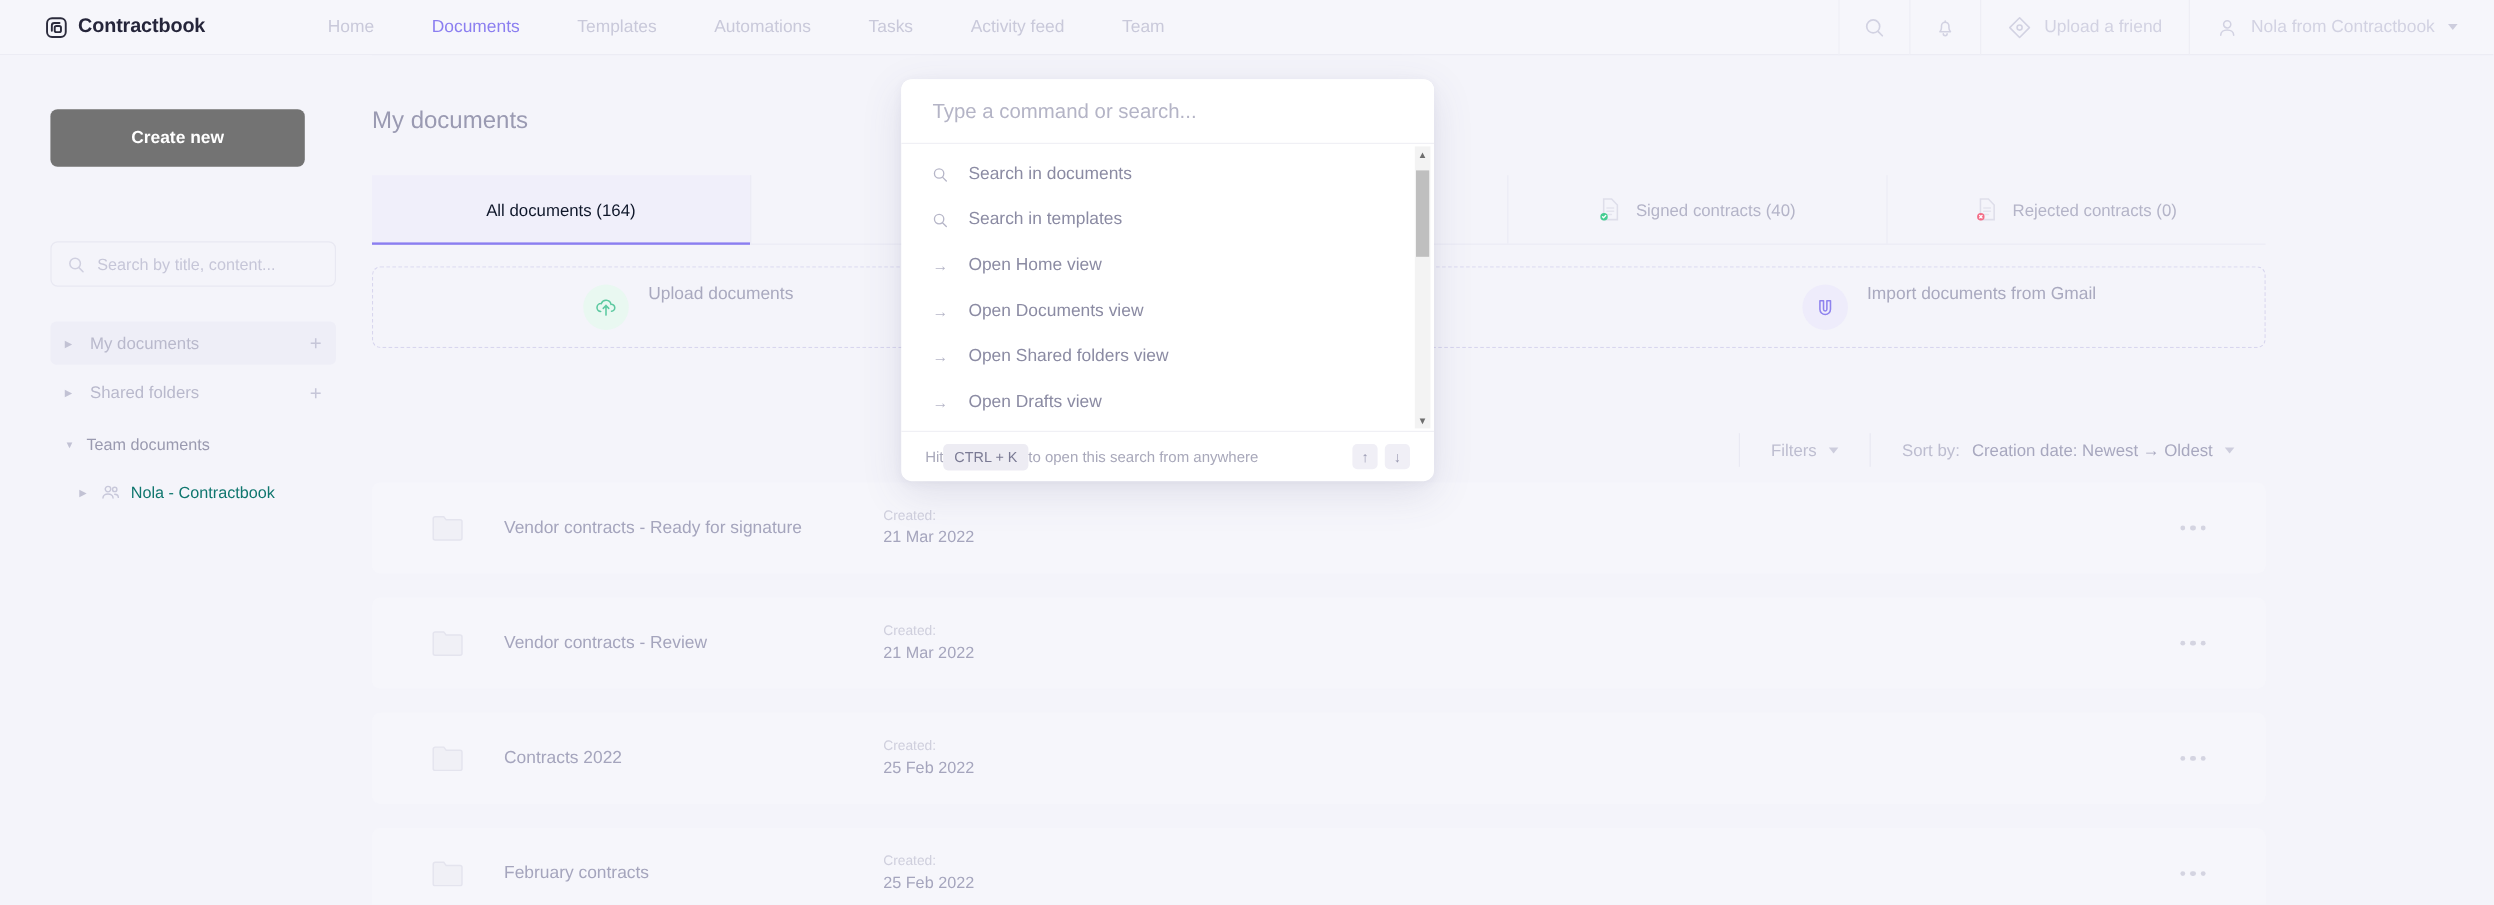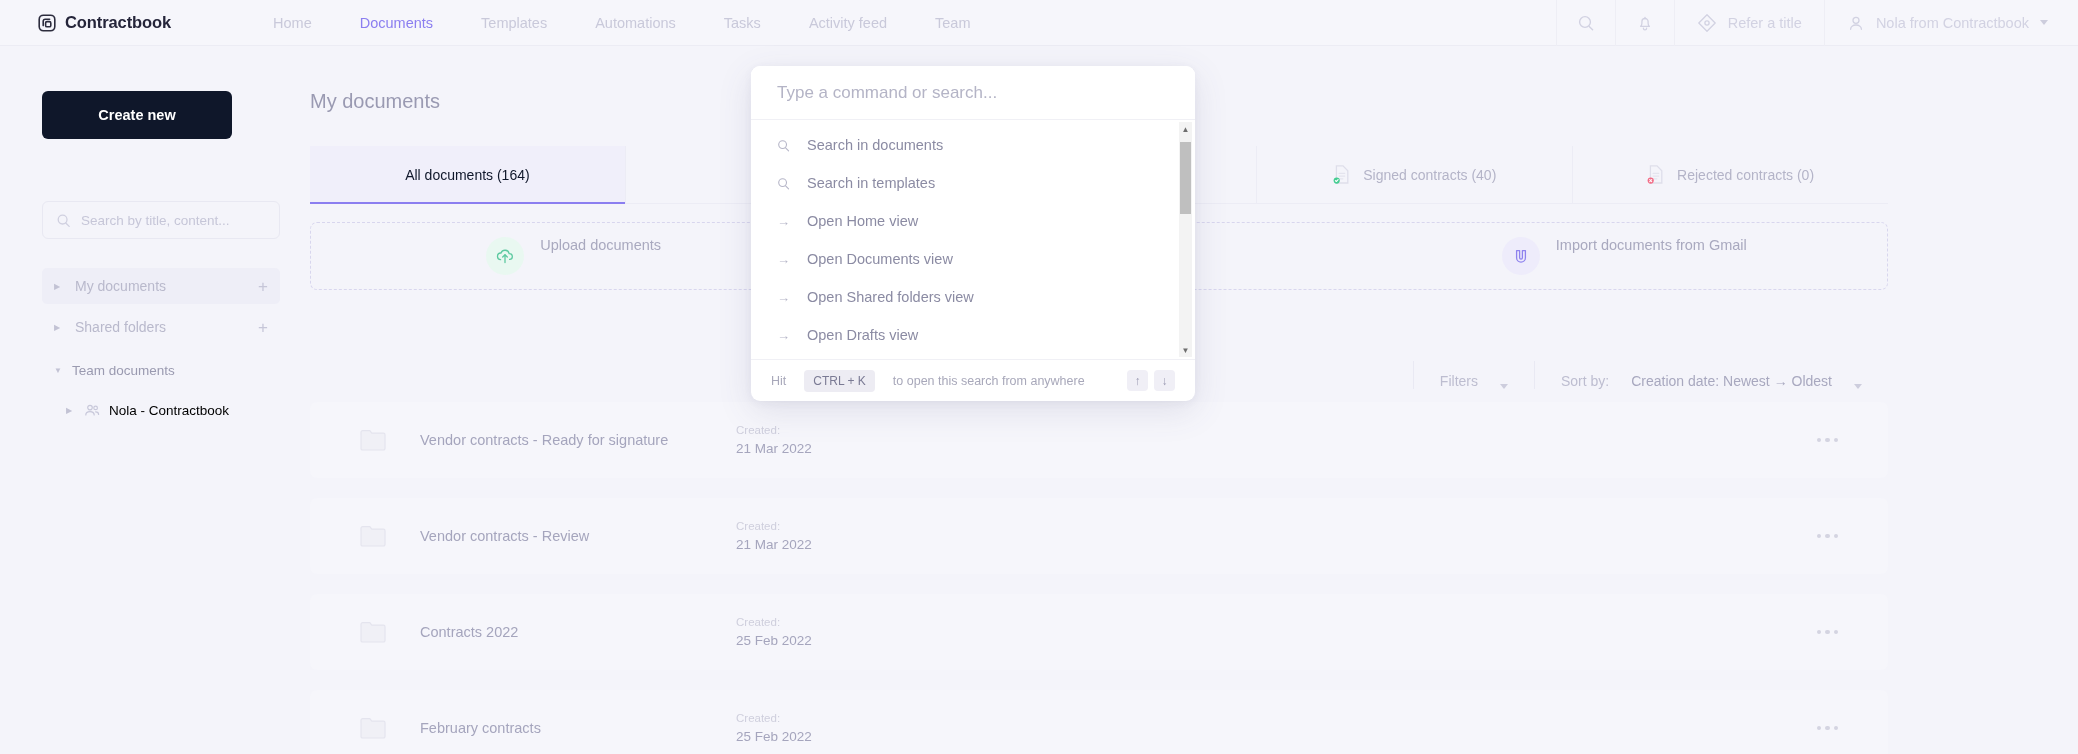--- a/index.html
+++ b/index.html
@@ -33,22 +33,22 @@
     border-left: 1px solid #eeeef5;
     color: #d2d2e2; font-size: 14.5px; cursor: pointer; white-space: nowrap;
   }
   .nav-rb.plain { padding: 0 20px; }
   .nav-rb:last-child { padding-right: 30px; }
   .icon { display: inline-flex; align-items: center; justify-content: center; }
 
   
   .sidebar { position: absolute; top: 46px; left: 0; width: 310px; height: 708px; background: #f4f4fa; }
   .create-new {
-    position: absolute; left: 42px; top: 45px; width: 190px; height: 48px;
-    background: #0f172a; border: none; border-radius: 6px;
+    position: absolute; left: 42px; top: 45px; width: 212px; height: 48px;
+    background: #737373; border: none; border-radius: 6px;
     color: #fff; font-size: 14.5px; font-weight: bold;
     font-family: "Liberation Sans", sans-serif; cursor: pointer;
   }
   .side-search {
     position: absolute; left: 42px; top: 155px; width: 238px; height: 38px;
     border: 1px solid #e8e8f2; border-radius: 6px; background: transparent;
     display: flex; align-items: center; padding: 0 13px; gap: 10px; cursor: text;
   }
   .side-search-ph { font-size: 13.5px; color: #c6c6d8; white-space: nowrap; }
   .tree { position: absolute; left: 42px; top: 222px; width: 238px; }
@@ -57,21 +57,21 @@
     border-radius: 5px; cursor: pointer; gap: 12px;
   }
   .tree-row.sel { background: #eeeef7; }
   .caret { width: 9px; color: #c2c2d4; font-size: 8px; display: flex; align-items: center; }
   .tree-label { font-size: 14px; color: #b9b9cc; white-space: nowrap; }
   .tree-plus { margin-left: auto; color: #c6c6d8; font-size: 17px; line-height: 1; }
   .tree-row.lvl0b { margin-top: 5px; }
   .tree-section { display: flex; align-items: center; gap: 9px; height: 34px; padding: 0 12px; margin-top: 8px; cursor: pointer; }
   .tree-section .tree-label { color: #9a9ab0; font-size: 13.5px; }
   .tree-sub { display: flex; align-items: center; gap: 9px; height: 34px; padding: 0 12px 0 24px; margin-top: 6px; cursor: pointer; }
-  .tree-sub .tree-label { color: #000000; font-size: 13.5px; }
+  .tree-sub .tree-label { color: #0f766e; font-size: 13.5px; }
 
   
   .main { position: absolute; top: 46px; left: 310px; width: 1768px; height: 708px; }
   .page-title { position: absolute; left: 0px; top: 44px; font-size: 20px; color: #9a9ab2; }
 
   .tabs {
     position: absolute; left: 0px; top: 100px; width: 1578px; height: 58px;
     display: flex; align-items: stretch;
     border-bottom: 1px solid #ececf5;
   }
@@ -95,21 +95,21 @@
     flex: 1; display: flex; justify-content: center; gap: 16px;
     cursor: pointer; white-space: nowrap;
   }
   .qb-circle { width: 38px; height: 38px; border-radius: 50%; display: flex; align-items: center; justify-content: center; }
   .qb-circle.green { background: #e9f8f1; }
   .qb-circle.purple { background: #eeecfb; }
   .qb-label { font-size: 14.5px; color: #a9a9bf; }
 
   .toolsrow { position: absolute; left: 0px; top: 305px; width: 1578px; height: 48px; display: flex; align-items: center; justify-content: flex-end; }
   .tool {
-    display: flex; align-items: flex-end; gap: 22px; height: 28px; padding: 0 26px;
+    display: flex; align-items: center; gap: 10px; height: 28px; padding: 0 26px;
     font-size: 14px; color: #bdbdd0; cursor: pointer; white-space: nowrap;
     border-left: 1px solid #e9e9f3;
   }
   .tool .val { color: #a8a8bf; }
   .tri { width: 0; height: 0; border-left: 4.5px solid transparent; border-right: 4.5px solid transparent; border-top: 5px solid #cdcddd; }
 
   .doclist { position: absolute; left: 0px; top: 356px; width: 1578px; }
   .docrow {
     position: relative; height: 76px; display: flex; align-items: center;
     background: #f6f6fb; border-radius: 7px; margin-bottom: 20px; padding: 0 22px;
@@ -143,21 +143,21 @@
     padding: 0 26px; font-size: 14.5px; color: #8b8ba3; cursor: pointer; white-space: nowrap;
   }
   .pal-item .pic { color: #b6b6c8; width: 13px; display: flex; justify-content: center; font-size: 13px; }
   .pal-scroll { position: absolute; right: 3px; top: 2px; bottom: 2px; width: 13px; background: #f3f3f3; }
   .pal-scroll .thumb { position: absolute; left: 1px; width: 11px; top: 20px; height: 72px; background: #bfbfbf; }
   .pal-scroll .ar { position: absolute; left: 0; width: 13px; height: 14px; display: flex; align-items: center; justify-content: center; color: #6e6e6e; font-size: 8px; }
   .pal-scroll .ar.up { top: 0; }
   .pal-scroll .ar.dn { bottom: 0; }
   .pal-footer {
     height: 42px; border-top: 1px solid #f0f0f5;
-    display: flex; align-items: center; padding: 0 20px; gap: 18px;
+    display: flex; align-items: center; padding: 0 20px; gap: 0;
   }
   .pf-hit { font-size: 12.5px; color: #a8a8ba; }
   .kbd {
     background: #edecf3; border-radius: 4px; padding: 4px 9px;
     font-size: 12px; color: #7a7a94; font-family: "Liberation Sans", sans-serif;
   }
   .pf-text { font-size: 12.5px; color: #a8a8ba; }
   .pf-arrows { margin-left: auto; display: flex; gap: 6px; }
   .arrkey {
     width: 21px; height: 21px; background: #f0eff6; border-radius: 4px;
@@ -208,21 +208,21 @@
           </svg>
         </span>
       </div>
       <div class="nav-rb">
         <span class="icon">
           <svg width="20" height="20" viewBox="0 0 20 20" fill="none">
             <path d="M10 1.8 18.2 10 10 18.2 1.8 10 10 1.8Z" stroke="#d2d2e2" stroke-width="1.3" stroke-linejoin="round"></path>
             <circle cx="10" cy="10" r="2.1" stroke="#d2d2e2" stroke-width="1.3"></circle>
           </svg>
         </span>
-        <span>Refer a title</span>
+        <span>Upload a friend</span>
       </div>
       <div class="nav-rb">
         <span class="icon">
           <svg width="18" height="18" viewBox="0 0 18 18" fill="none">
             <circle cx="9" cy="6.3" r="3" stroke="#d2d2e2" stroke-width="1.3"></circle>
             <path d="M3.6 15.3c0-2.6 2.4-4.3 5.4-4.3s5.4 1.7 5.4 4.3" stroke="#d2d2e2" stroke-width="1.3" stroke-linecap="round"></path>
           </svg>
         </span>
         <span>Nola from Contractbook</span>
         <span class="tri"></span>

